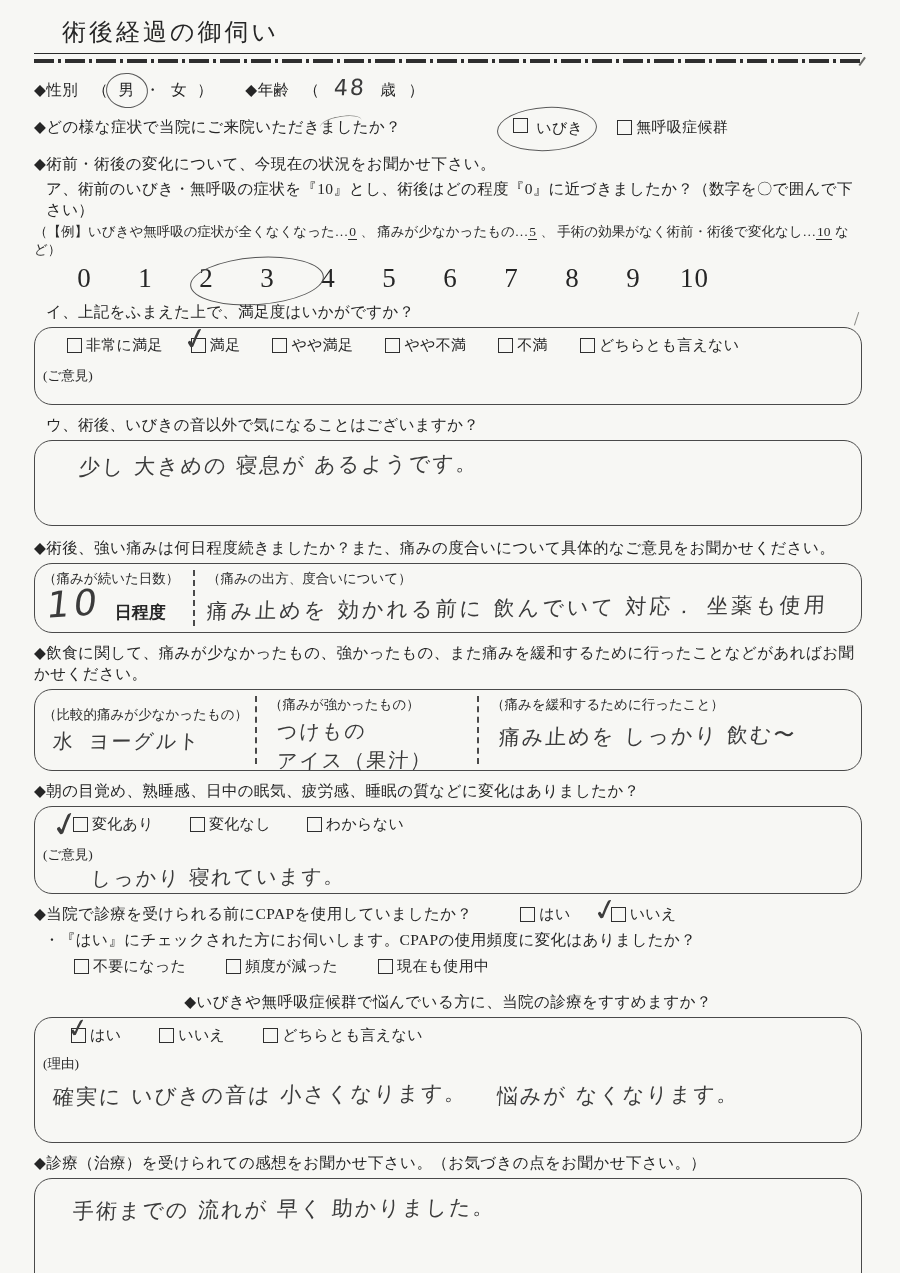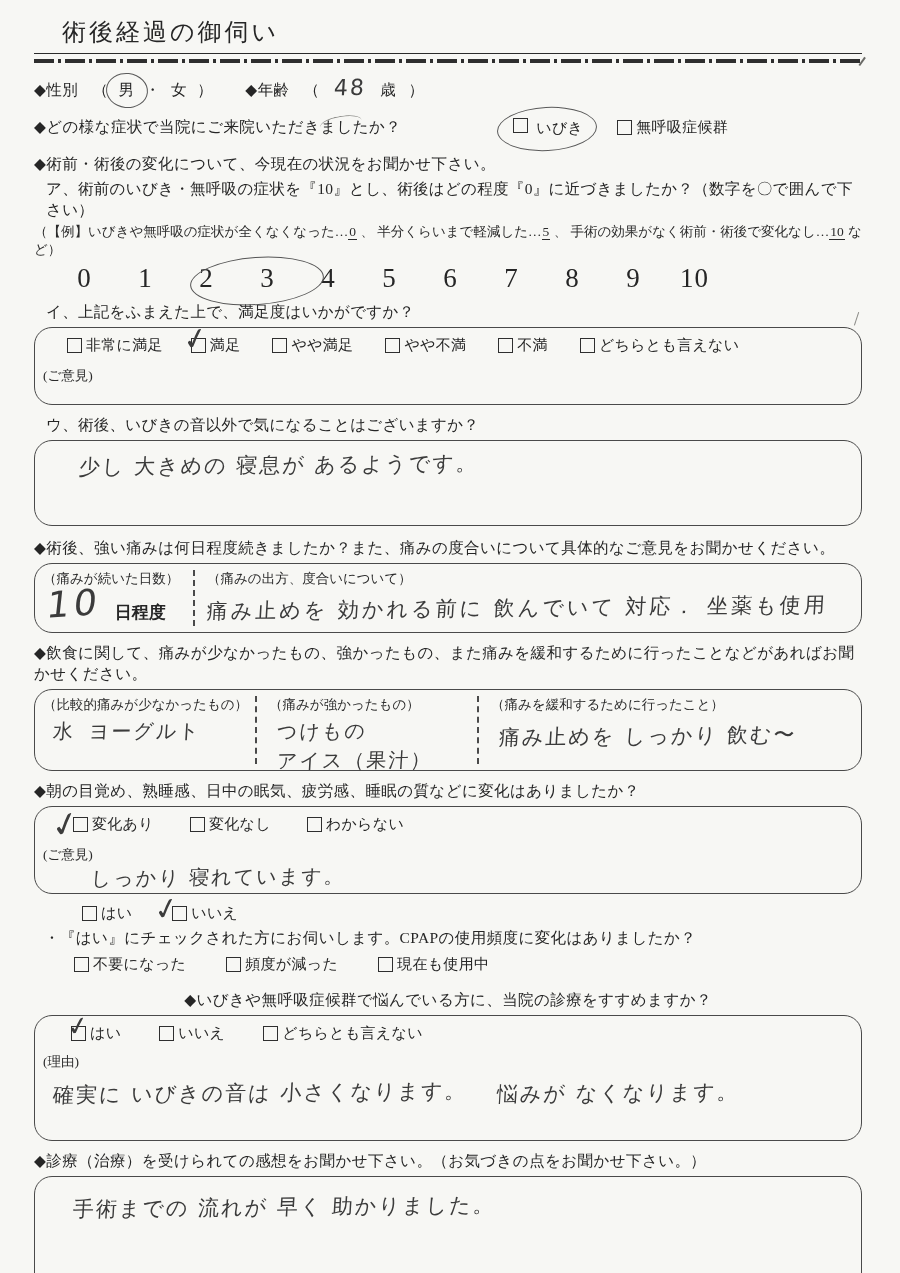--- a/index.html
+++ b/index.html
@@ -67,21 +67,21 @@
     </span>
     <span class="cb" style="margin-left:34px;">
       <span class="box"></span>
       <span>無呼吸症候群</span>
     </span>
   </div>
 
   <div class="q" style="margin-top:16px;">◆術前・術後の変化について、今現在の状況をお聞かせ下さい。</div>
   <div class="sub" style="margin-top:4px;margin-left:12px;">ア、術前のいびき・無呼吸の症状を『10』とし、術後はどの程度『0』に近づきましたか？（数字を〇で囲んで下さい）</div>
   <div class="small" style="margin-top:2px;">
-    <span>（【例】いびきや無呼吸の症状が全くなくなった…</span><span class="u">0</span><span> 、 半分くらいまで軽減した…</span><span class="u">5</span><span> 、 手術の効果がなく術前・術後で変化なし…</span><span class="u">10</span><span> など）</span>
+    <span>（【例】いびきや無呼吸の症状が全くなくなった…</span><span class="u">0</span><span> 、 痛みが少なかったもの…</span><span class="u">5</span><span> 、 手術の効果がなく術前・術後で変化なし…</span><span class="u">10</span><span> など）</span>
   </div>
   <div class="nums" style="margin-top:4px;">
     <span class="num">0</span>
     <span class="num">1</span>
     <span class="num">2</span>
     <span class="num">3</span>
     <span class="num">4</span>
     <span class="num">5</span>
     <span class="num">6</span>
     <span class="num">7</span>
@@ -139,21 +139,21 @@
       </div>
     </div>
     <div class="vdash" style="flex:1;padding-left:12px;">
       <div class="small">（痛みの出方、度合いについて）</div>
       <div class="hw" style="font-size:21px;margin-top:6px;letter-spacing:3px;">痛み止めを 効かれる前に 飲んでいて 対応． 坐薬も使用</div>
     </div>
   </div>
 
   <div class="q" style="margin-top:10px;">◆飲食に関して、痛みが少なかったもの、強かったもの、また痛みを緩和するために行ったことなどがあればお聞かせください。</div>
   <div class="abox" style="margin-top:4px;height:82px;padding:6px 10px 6px 8px;display:flex;">
-    <div style="width:212px;flex:none;">
+    <div style="width:212px;flex:none;margin-top:10px;">
       <div class="small">（比較的痛みが少なかったもの）</div>
       <div class="hw" style="font-size:20px;margin:4px 0 0 10px;">水</div>
       <div class="hw" style="font-size:20px;margin:2px 0 0 10px;">ヨーグルト</div>
     </div>
     <div class="vdash" style="width:208px;flex:none;padding-left:12px;">
       <div class="small">（痛みが強かったもの）</div>
       <div class="hw" style="font-size:20px;margin:4px 0 0 8px;">つけもの</div>
       <div class="hw" style="font-size:20px;margin:2px 0 0 8px;">アイス（果汁）</div>
     </div>
     <div class="vdash" style="flex:1;padding-left:12px;">
@@ -177,20 +177,21 @@
       <span class="cb" style="margin-left:32px;">
           <span class="box"></span>
           <span>わからない</span>
         </span>
     </div>
     <div class="small" style="margin-top:10px;">(ご意見)</div>
     <div class="hw" style="font-size:20px;margin-left:48px;">しっかり 寝れています。</div>
   </div>
 
   <div class="q" style="margin-top:10px;display:flex;align-items:center;">
+    <span>◆当院で診療を受けられる前にCPAPを使用していましたか？</span>
     <span class="cb" style="margin-left:48px;">
         <span class="box"></span>
         <span>はい</span>
       </span>
     <span class="cb" style="margin-left:40px;">
         <span class="check" style="left:-18px;top:-10px;font-size:30px;transform:rotate(-12deg);">✓</span>
         <span class="box"></span>
         <span>いいえ</span>
       </span>
   </div>

